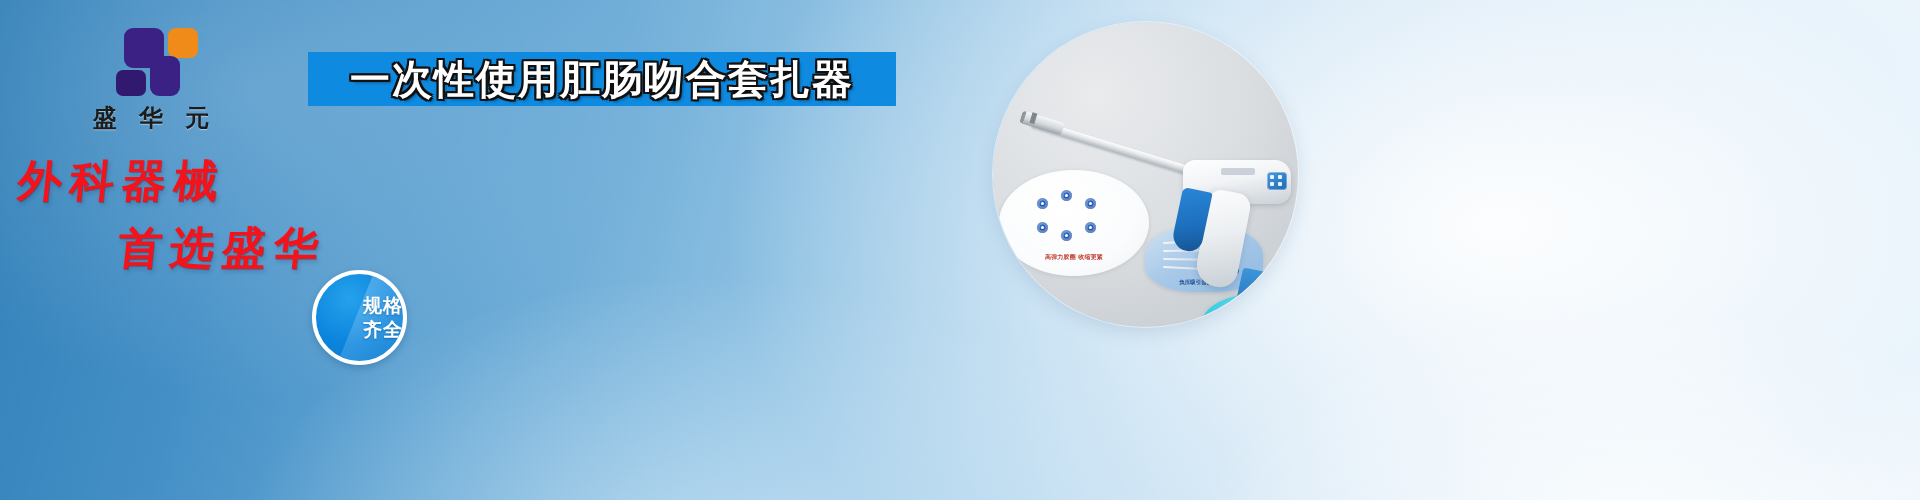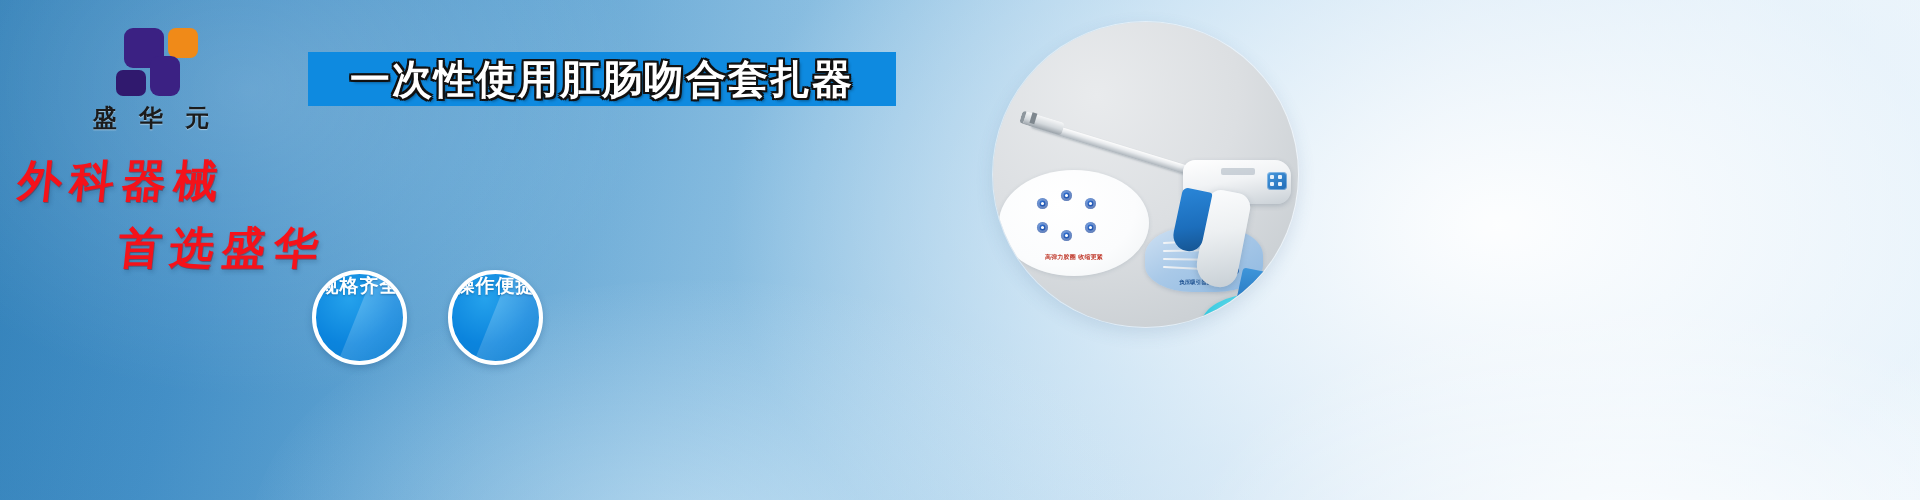--- a/index.html
+++ b/index.html
@@ -79,21 +79,21 @@
   .slogan-1 { font-size:44px; letter-spacing:8px; transform:skewX(-6deg); }
   .slogan-2 { font-size:44px; letter-spacing:8px; transform:skewX(-6deg); margin-left:100px; margin-top:8px; }
 
   
   #features { position:absolute; left:312px; top:270px; display:flex; gap:41px; }
   .feature {
     position:relative; width:95px; height:95px; border-radius:50%;
     background:radial-gradient(circle at 38% 28%, #25a2ec 0%, #0b84dd 55%, #0a7ccf 100%);
     border:4px solid #ffffff;
     box-shadow:0 3px 7px rgba(20,70,120,0.28);
-    display:flex; flex-direction:row; align-items:flex-start; justify-content:center;
+    display:flex; flex-direction:column; align-items:flex-end; justify-content:center;
     overflow:hidden;
   }
   .feature .sheen {
     position:absolute; left:48%; top:-14%; width:66%; height:128%;
     background:linear-gradient(to bottom right, rgba(255,255,255,0.26), rgba(255,255,255,0.04));
     transform:rotate(22deg); pointer-events:none;
   }
   .feature .f-line {
     position:relative; z-index:2;
     color:#ffffff; font-size:19px; font-weight:bold; letter-spacing:1px; line-height:1.22;
@@ -243,25 +243,20 @@
   <div id="slogan">
     <div class="slogan-line slogan-1">外科器械</div>
     <div class="slogan-line slogan-2">首选盛华</div>
   </div>
 
   <div id="features">
     <div class="feature">
       <span class="sheen"></span>
       <span class="f-line">规格</span>
       <span class="f-line">齐全</span>
-    </div>
-    <div class="feature">
-      <span class="sheen"></span>
-      <span class="f-line">操作</span>
-      <span class="f-line">便捷</span>
     </div>
   </div>
 
   <div id="product">
 
     <div class="prod-layer card-bands">
       <span class="band b1"></span>
       <span class="band b2"></span>
       <span class="band b3"></span>
       <span class="band b4"></span>

